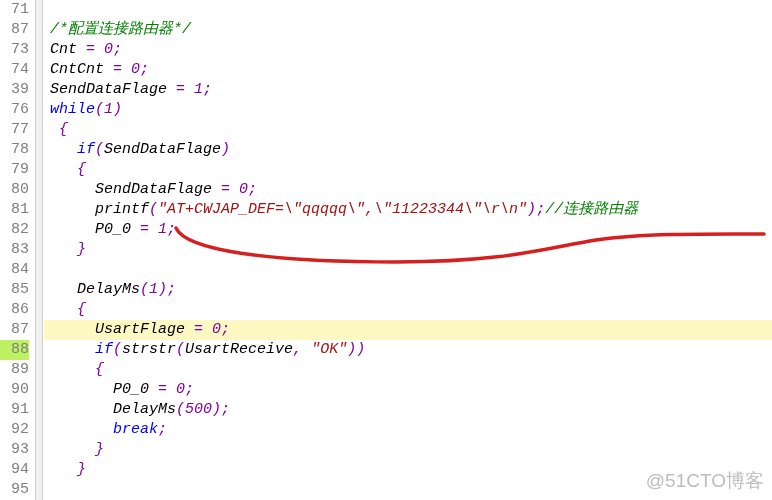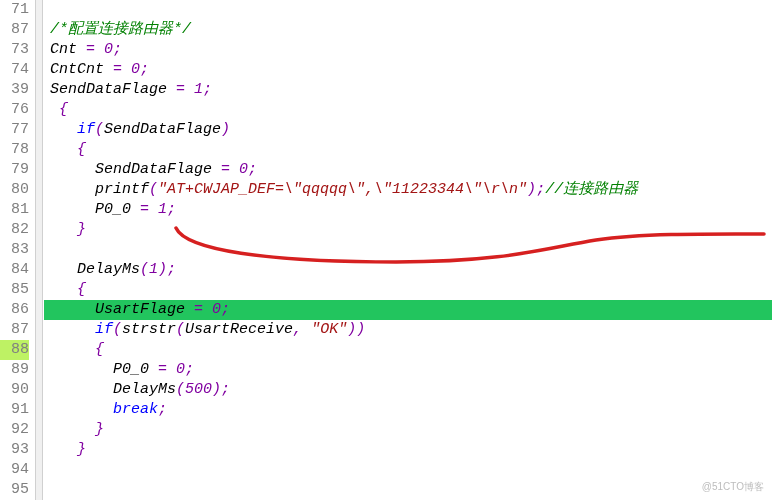--- a/index.html
+++ b/index.html
@@ -41,40 +41,40 @@
       flex: 1;
       position: relative;
     }
     .code-line {
       height: 20px;
       line-height: 20px;
       white-space: pre;
       padding-left: 6px;
     }
     .code-line.highlight {
-      background: #22c55e;
+      background: #fef9c3;
     }
     .c-comment { color: #008000; }
     .c-keyword { color: #0000ff; }
     .c-string  { color: #a31515; }
     .c-op      { color: #8000a0; }
     .c-punct   { color: #8000a0; }
     .c-number  { color: #8000a0; }
     .c-text    { color: #000000; }
     .annotation {
       position: absolute;
       pointer-events: none;
     }
     .watermark {
       position: absolute;
       right: 8px;
       bottom: 6px;
       color: #bdbdbd;
       font-family: Arial, sans-serif;
-      font-size: 10px;
+      font-size: 19px;
     }
     .divider {
       position: absolute;
       left: 36px;
       top: 0;
       bottom: 0;
       width: 7px;
       background: #f0f0f0;
       border-right: 1px solid #d0d0d0;
     }
@@ -112,20 +112,21 @@
   </div>
 
   <div class="divider"></div>
 
   <div class="code-area" style="padding-left:8px;font-style:italic;">
     <div class="code-line"></div>
     <div class="code-line"><span class="c-comment">/*配置连接路由器*/</span></div>
     <div class="code-line"><span class="c-text">Cnt</span><span class="c-op"> = </span><span class="c-number">0</span><span class="c-punct">;</span></div>
     <div class="code-line"><span class="c-text">CntCnt</span><span class="c-op"> = </span><span class="c-number">0</span><span class="c-punct">;</span></div>
     <div class="code-line"><span class="c-text">SendDataFlage</span><span class="c-op"> = </span><span class="c-number">1</span><span class="c-punct">;</span></div>
+    <div class="code-line"><span class="c-keyword">while</span><span class="c-punct">(</span><span class="c-number">1</span><span class="c-punct">)</span></div>
     <div class="code-line"> <span class="c-punct">{</span></div>
     <div class="code-line">   <span class="c-keyword">if</span><span class="c-punct">(</span><span class="c-text">SendDataFlage</span><span class="c-punct">)</span></div>
     <div class="code-line">   <span class="c-punct">{</span></div>
     <div class="code-line">     <span class="c-text">SendDataFlage</span><span class="c-op"> = </span><span class="c-number">0</span><span class="c-punct">;</span></div>
     <div class="code-line">     <span class="c-text">printf</span><span class="c-punct">(</span><span class="c-string">"AT+CWJAP_DEF=\"qqqqq\",\"11223344\"\r\n"</span><span class="c-punct">)</span><span class="c-punct">;</span><span class="c-comment">//连接路由器</span></div>
     <div class="code-line">     <span class="c-text">P0_0</span><span class="c-op"> = </span><span class="c-number">1</span><span class="c-punct">;</span></div>
     <div class="code-line">   <span class="c-punct">}</span></div>
     <div class="code-line"></div>
     <div class="code-line">   <span class="c-text">DelayMs</span><span class="c-punct">(</span><span class="c-number">1</span><span class="c-punct">)</span><span class="c-punct">;</span></div>
     <div class="code-line">   <span class="c-punct">{</span></div>

